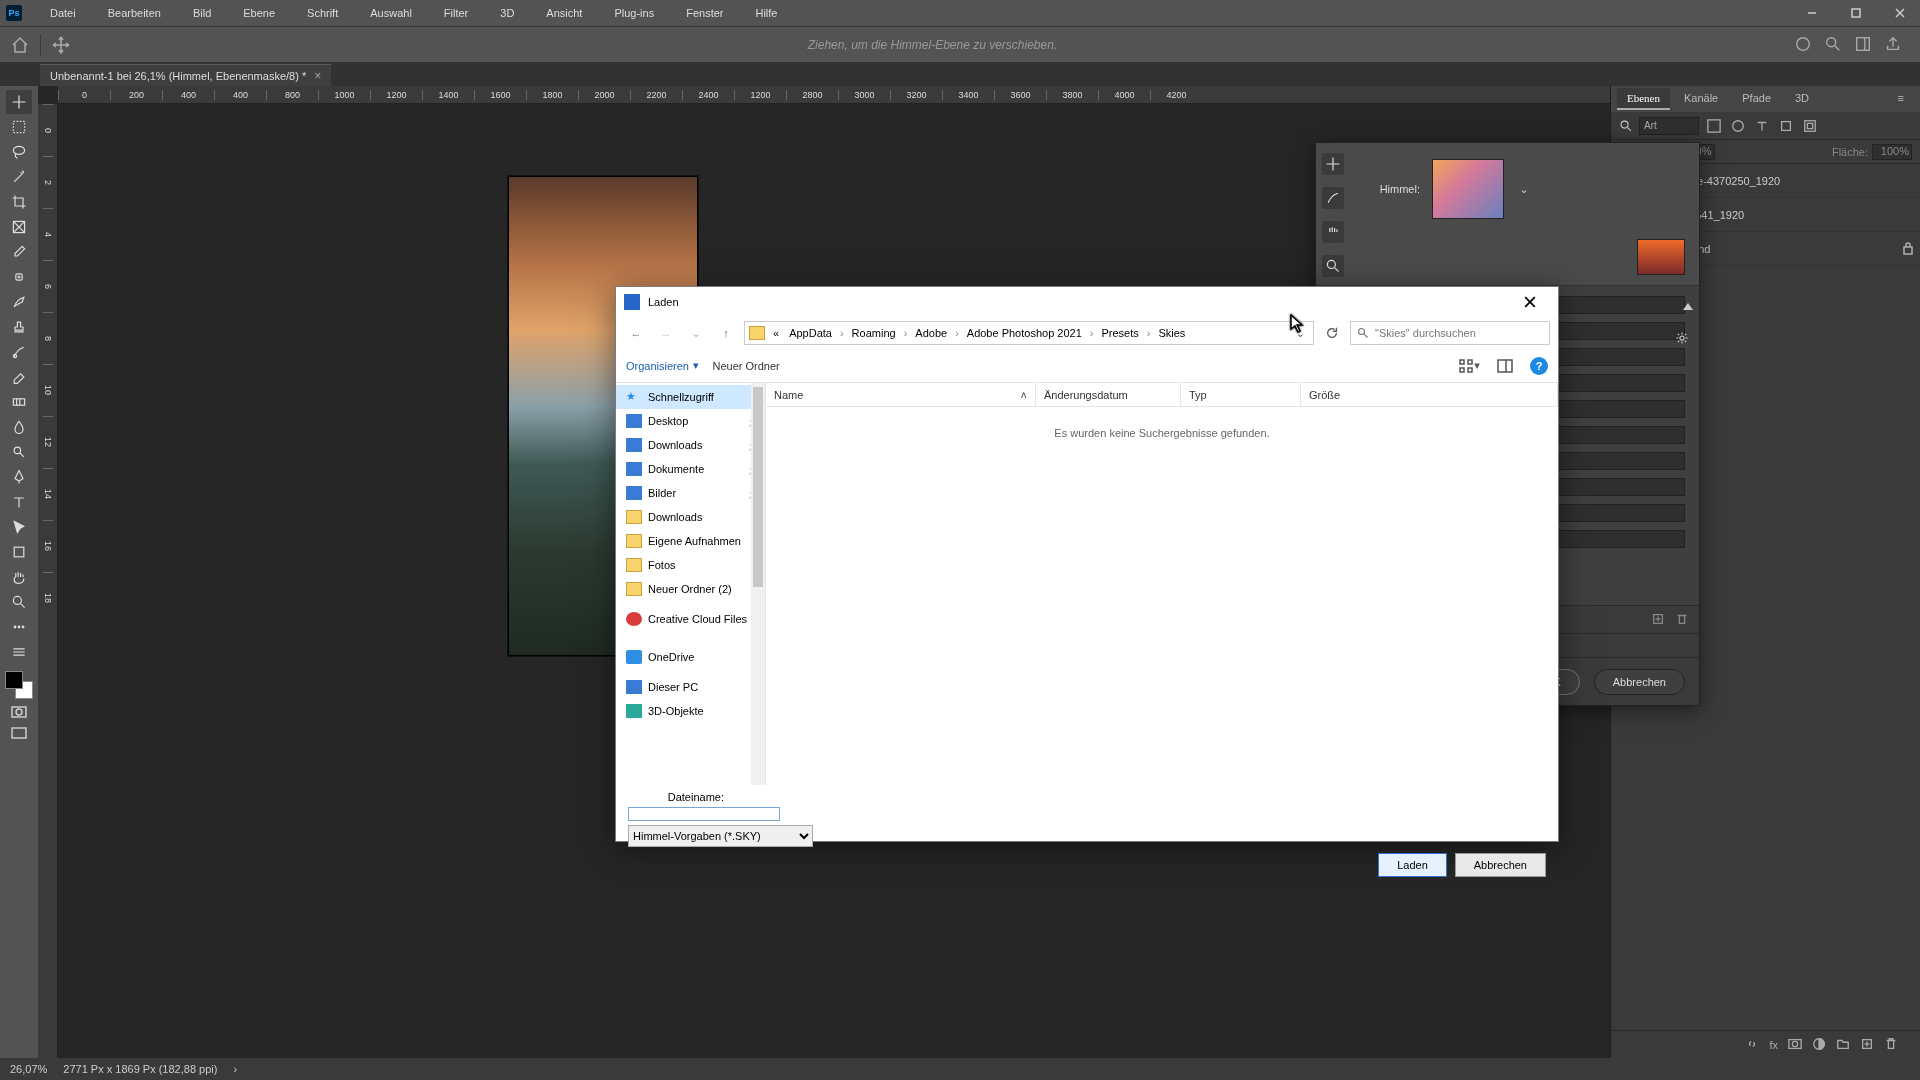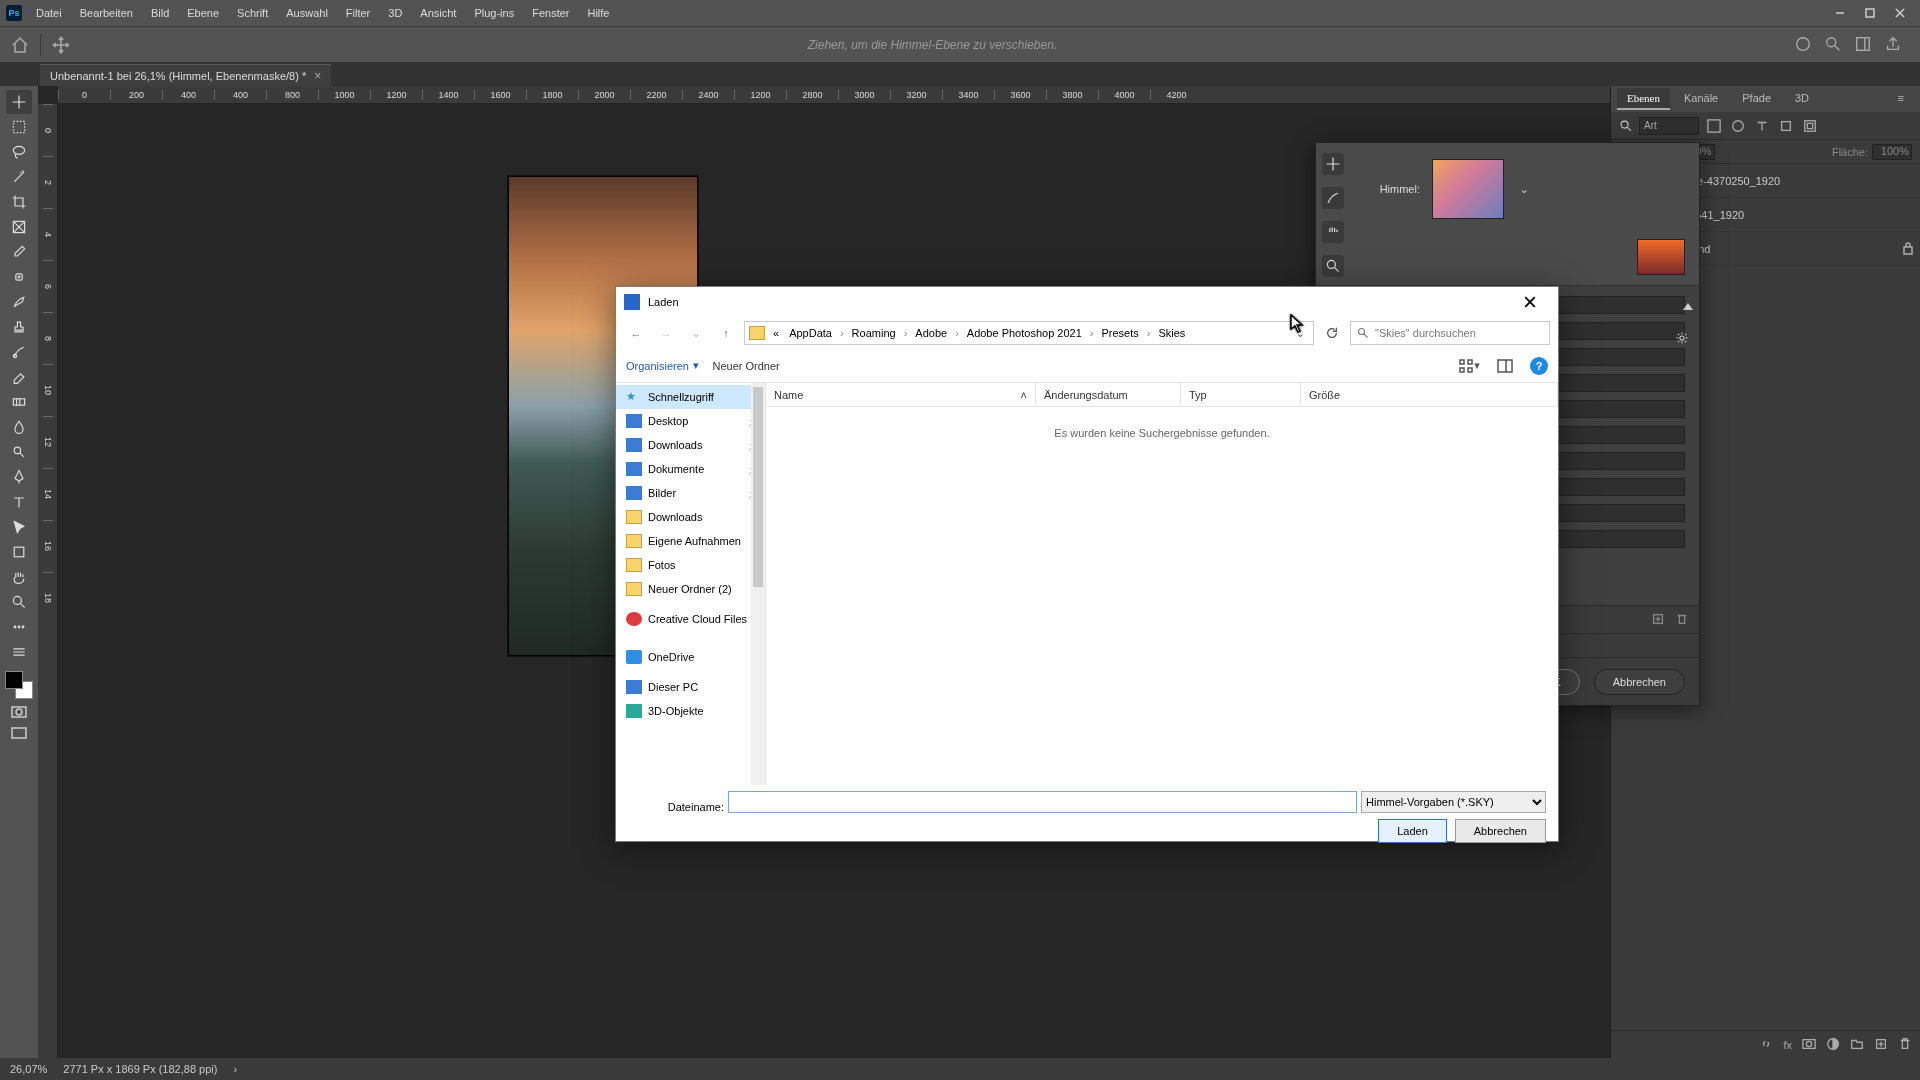--- a/index.html
+++ b/index.html
@@ -1,19 +1,19 @@
 <!DOCTYPE html>
 <html><head>
 <meta charset="utf-8">
 <style>
 * { margin: 0; padding: 0; box-sizing: border-box; font-family: "Segoe UI", Tahoma, sans-serif; font-size: 11px; }
 body { background: #323232; color: #ccc; width: 1920px; height: 1080px; overflow: hidden; position: relative; }
 
 
-.menubar { height: 26px; background: #535353; display: flex; align-items: center; padding: 0 6px; gap: 2px; }
+.menubar { height: 26px; background: #535353; display: flex; align-items: center; padding: 0 6px; gap: 16px; }
 .menubar .ps-logo { width: 16px; height: 16px; background: #001e36; color: #31a8ff; display: flex; align-items: center; justify-content: center; font-weight: bold; font-size: 9px; border-radius: 2px; margin-right: 4px; }
 .menubar .menu-item { padding: 4px 8px; color: #ddd; cursor: default; }
 .menubar .spacer { flex: 1; }
 .menubar .win-btn { width: 28px; height: 20px; display: flex; align-items: center; justify-content: center; color: #ccc; }
 .menubar .win-btn svg { width: 10px; height: 10px; }
 
 
 .optionsbar { height: 36px; background: #535353; border-top: 1px solid #383838; display: flex; align-items: center; padding: 0 10px; gap: 10px; color: #aaa; }
 .optionsbar .home-icon, .optionsbar .tool-icon { width: 20px; height: 20px; display: flex; align-items: center; justify-content: center; }
 .optionsbar .hint { flex: 1; text-align: center; font-style: italic; color: #999; font-size: 12px; }
@@ -49,21 +49,21 @@
 .layers-opts { height: 28px; display:flex; align-items:center; padding:0 8px; gap:6px; background:#3a3a3a; border-bottom:1px solid #2a2a2a; }
 .layers-opts .sel { flex:0 0 60px; height:18px; background:#2f2f2f; border:1px solid #222; display:flex; align-items:center; padding:0 4px; color:#aaa; font-size:10px; }
 .layers-opts .ico { width:18px; height:18px; display:flex; align-items:center; justify-content:center; color:#aaa; }
 .layers-opts2 { height: 24px; display:flex; align-items:center; padding:0 8px; gap:6px; background:#3a3a3a; border-bottom:1px solid #2a2a2a; color:#888; font-size:10px; }
 .layers-opts2 .fl { margin-left:auto; display:flex; gap:4px; align-items:center;}
 .layers-opts2 .valbox { width:40px; height:16px; background:#2f2f2f; border:1px solid #222; text-align:right; padding:0 2px; }
 .layer-list { flex:1; background:#3a3a3a; overflow:auto; }
 .layer-row { height:34px; display:flex; align-items:center; gap:8px; padding:0 6px; border-bottom:1px solid #333; }
 .layer-row .thumb { width:28px; height:24px; background:#222; border:1px solid #111; }
 .layer-row .locki { margin-left:auto; width:12px; opacity:.8; }
-.layer-footer { height:28px; background:#3a3a3a; border-top:1px solid #2a2a2a; display:flex; align-items:center; justify-content:flex-end; gap:10px; padding:0 8px; color:#aaa; }
+.layer-footer { height:28px; background:#3a3a3a; border-top:1px solid #2a2a2a; display:flex; align-items:center; justify-content:flex-end; gap:10px; padding:0 22px; color:#aaa; }
 
 
 .skydlg { position: absolute; top: 142px; left: 1315px; width: 385px; background: #4a4a4a; border: 1px solid #222; box-shadow: 0 4px 20px rgba(0,0,0,.5); color:#ddd; }
 .skydlg .titlebar { height: 28px; background: #535353; display:flex; align-items:center; padding:0 10px; font-size:12px; }
 .skydlg .titlebar .x { margin-left:auto; width:18px; height:18px; display:flex; align-items:center; justify-content:center; }
 .skydlg .body { display:flex; }
 .skydlg .tools { width:34px; background:#4a4a4a; display:flex; flex-direction:column; align-items:center; padding-top:10px; gap:12px; }
 .skydlg .tools .t { width:22px; height:22px; display:flex; align-items:center; justify-content:center; background:#3a3a3a; border-radius:3px; }
 .skydlg .content { flex:1; padding: 16px 14px 10px; }
 .skydlg .skyrow { display:flex; align-items:center; gap:12px; }
@@ -121,21 +121,21 @@
 .filedlg .tree .ico.od { background:#2f8fe5; border-radius:2px; }
 .filedlg .tree .ico.pc { background:#3a7bd5; }
 .filedlg .tree .ico.obj { background:#2aa89a; }
 .filedlg .tree .vscroll { position:absolute; right:0; top:0; bottom:0; width:14px; background:#f0f0f0; }
 .filedlg .tree .vscroll .thumb { position:absolute; left:2px; right:2px; top:4px; height:200px; background:#c8c8c8; }
 .filedlg .files { flex:1; display:flex; flex-direction:column; }
 .filedlg .files .cols { height:24px; display:flex; align-items:stretch; border-bottom:1px solid #e5e5e5; }
 .filedlg .files .cols .col { border-right:1px solid #e5e5e5; padding:4px 8px; color:#333; display:flex; align-items:center; gap:4px; }
 .filedlg .files .empty { flex:1; display:flex; align-items:flex-start; justify-content:center; padding-top:20px; color:#666; }
 .filedlg .fd-footer { position:absolute; left:0; right:0; bottom:0; height:56px; padding:6px 12px; display:flex; flex-direction:column; gap:6px; }
-.filedlg .fd-footer .row1 { display:flex; align-items:flex-end; gap:4px; }
+.filedlg .fd-footer .row1 { display:flex; align-items:flex-start; gap:4px;flex-direction:column; }
 .filedlg .fd-footer .row1 .lbl { width:96px; text-align:right; }
 .filedlg .fd-footer .row1 input { flex:1; height:22px; border:1px solid #7aa7d7; padding:0 4px; }
 .filedlg .fd-footer .row1 select { width:185px; height:22px; border:1px solid #aaa; background:#efefef; }
 .filedlg .fd-footer .row2 { display:flex; justify-content:flex-end; gap:8px; }
 .filedlg .fd-footer .row2 button { height:24px; padding:0 18px; border:1px solid #999; background:#e9e9e9; }
 .filedlg .fd-footer .row2 button.primary { border:1px solid #2f72c9; background:#e5f1ff; }
 
 
 .statusbar { position:absolute; left:0; right:0; bottom:0; height:22px; background:#3a3a3a; display:flex; align-items:center; padding:0 10px; gap:16px; color:#ccc; font-size:11px; }
 

